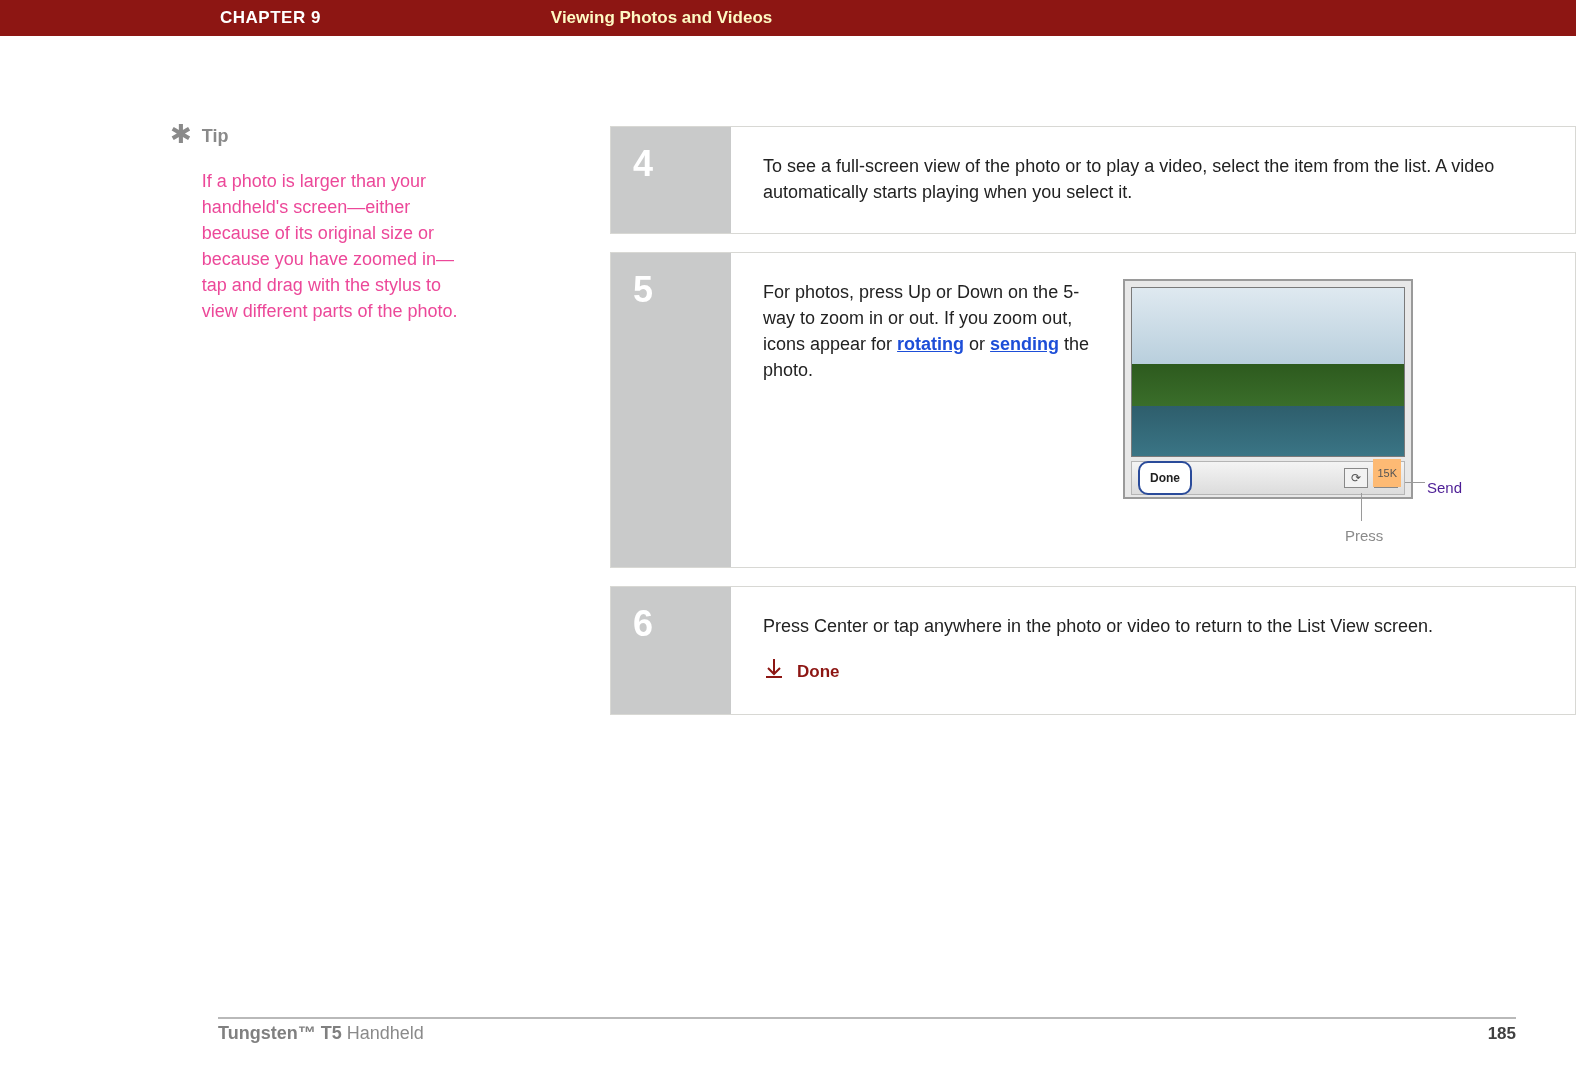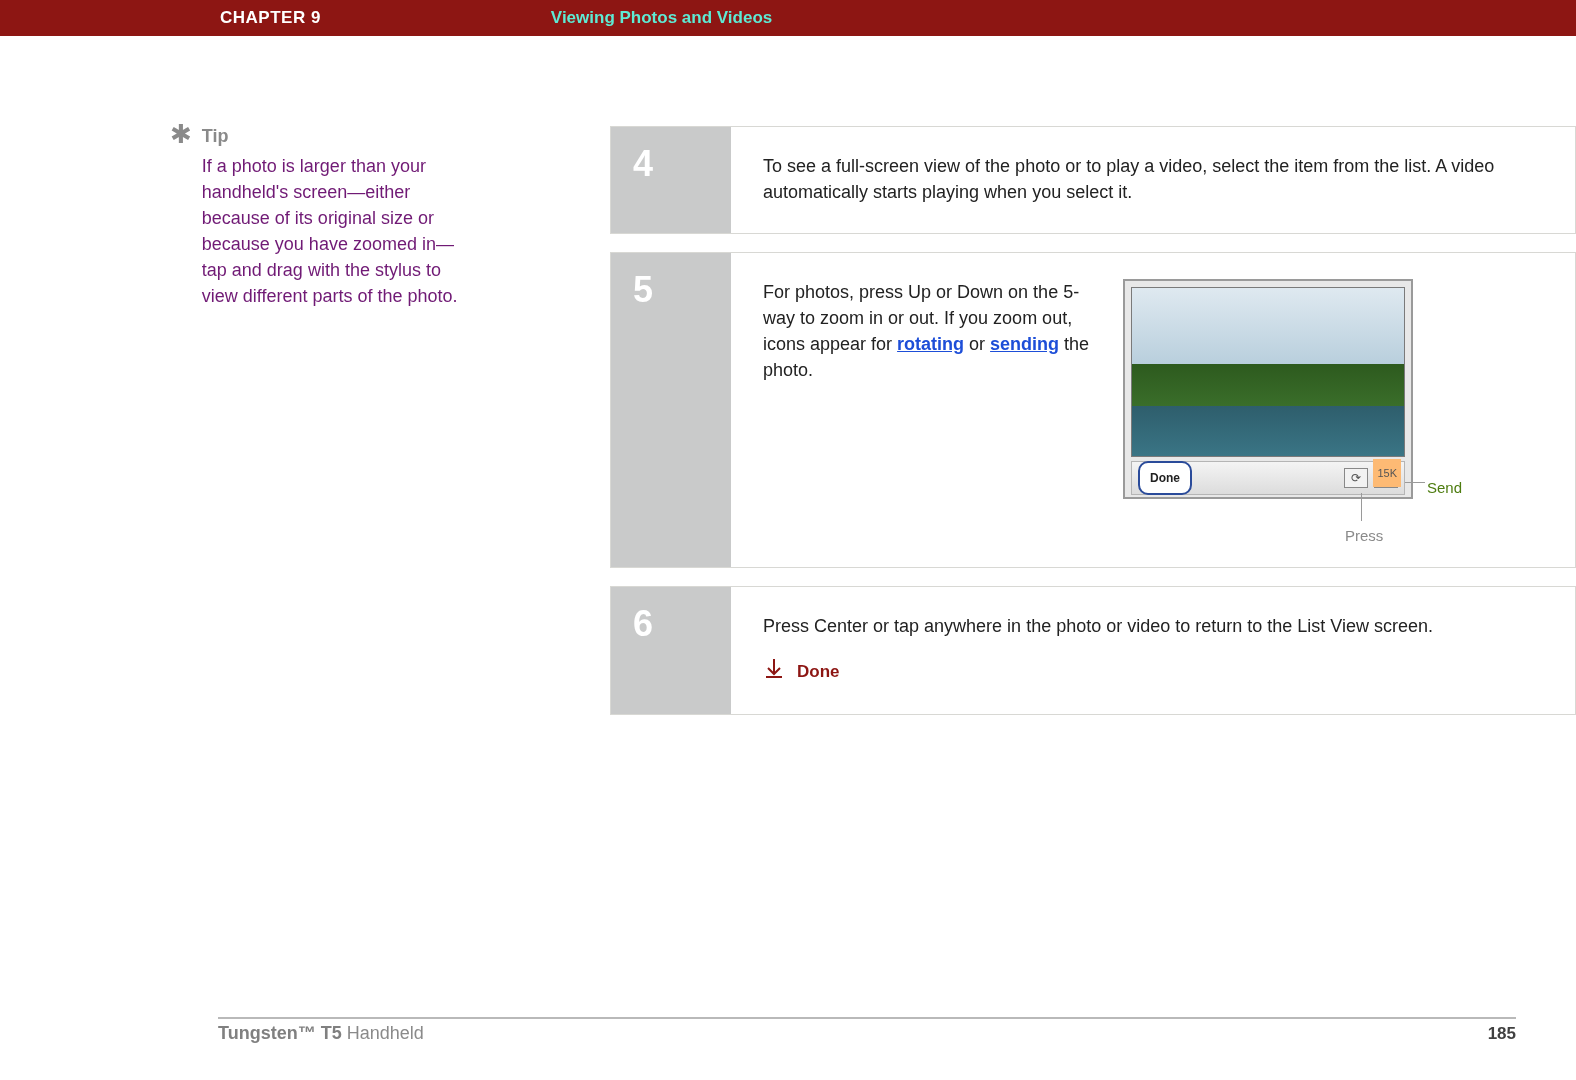--- a/index.html
+++ b/index.html
@@ -7,37 +7,37 @@
   .page { width: 1576px; height: 1080px; position: relative; }
 
   .header-bar {
     width: 100%; height: 36px; background: #8d1613; display: flex; align-items: center;
   }
   .header-chapter {
     color: #ffffff; font-weight: 700; font-size: 17px; letter-spacing: 0.5px;
     margin-left: 220px;
   }
   .header-title {
-    color: #5eead4; font-weight: 700; font-size: 17px; margin-left: 230px;
+    color: #fef9c3; font-weight: 700; font-size: 17px; margin-left: 230px;
   }
 
   .content-area {
     display: flex; padding-left: 170px; padding-top: 90px;
   }
 
   .sidebar { width: 330px; flex-shrink: 0; }
   .tip-block { display: flex; }
   .tip-star {
     color: #8a8a8a; font-size: 26px; line-height: 20px; margin-right: 10px; margin-top: -2px;
   }
   .tip-label {
-    color: #8a8a8a; font-weight: 700; font-size: 18px; margin-bottom: 6px;
+    color: #8a8a8a; font-weight: 700; font-size: 18px; margin-bottom: 21px;
   }
   .tip-body {
-    color: #701a75; font-size: 18px; line-height: 26px; max-width: 260px;
+    color: #ec4899; font-size: 18px; line-height: 26px; max-width: 260px;
   }
 
   .steps-col { width: 970px; margin-left: 110px; }
 
   .step {
     display: flex; margin-bottom: 18px; border: 1px solid #d8d8d4;
     min-height: 90px; background: #ffffff;
   }
   .step-num {
     width: 120px; flex-shrink: 0; background: #c9caca; color: #ffffff;
@@ -84,21 +84,21 @@
     width: 24px; height: 20px; border: 1px solid #888; background: #f2f2f2;
     display: flex; align-items: center; justify-content: center; font-size: 12px; color: #555;
   }
   .callout-line-v {
     position:absolute; background:#9a9a9a; width:1px;
   }
   .callout-line-h {
     position:absolute; background:#9a9a9a; height:1px;
   }
   .callout-send {
-    position: absolute; left: 304px; top: 196px; font-size: 15px; color: #4d7c0f;
+    position: absolute; left: 304px; top: 196px; font-size: 15px; color: #4c1d95;
   }
   .callout-rotate {
     position: absolute; left: 222px; top: 244px; font-size: 15px; color: #8a8a8a;
   }
 
   .done-row { display:flex; align-items:center; gap:12px; margin-top:18px; }
   .done-icon { color:#8d1613; }
   .done-label { color:#8d1613; font-weight:700; font-size:17px; }
 
   .footer {

